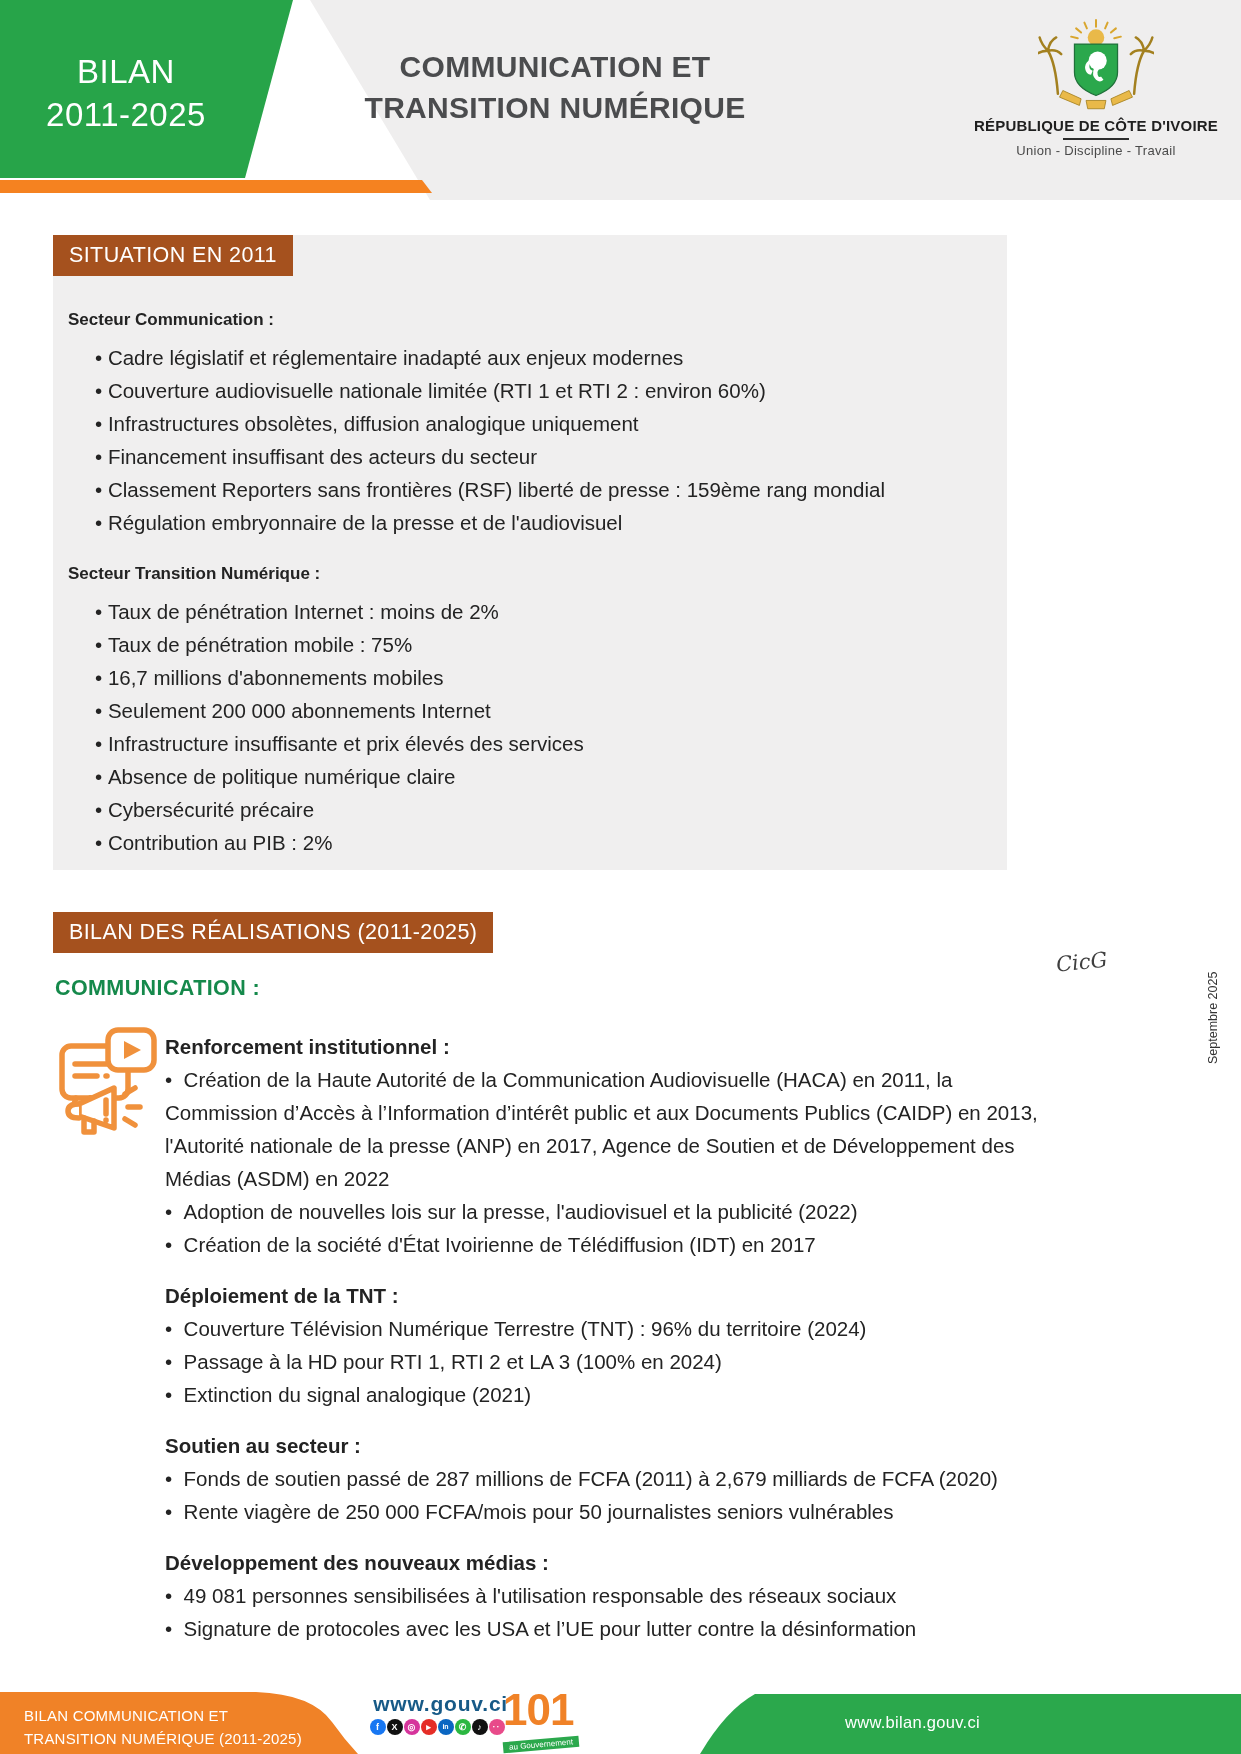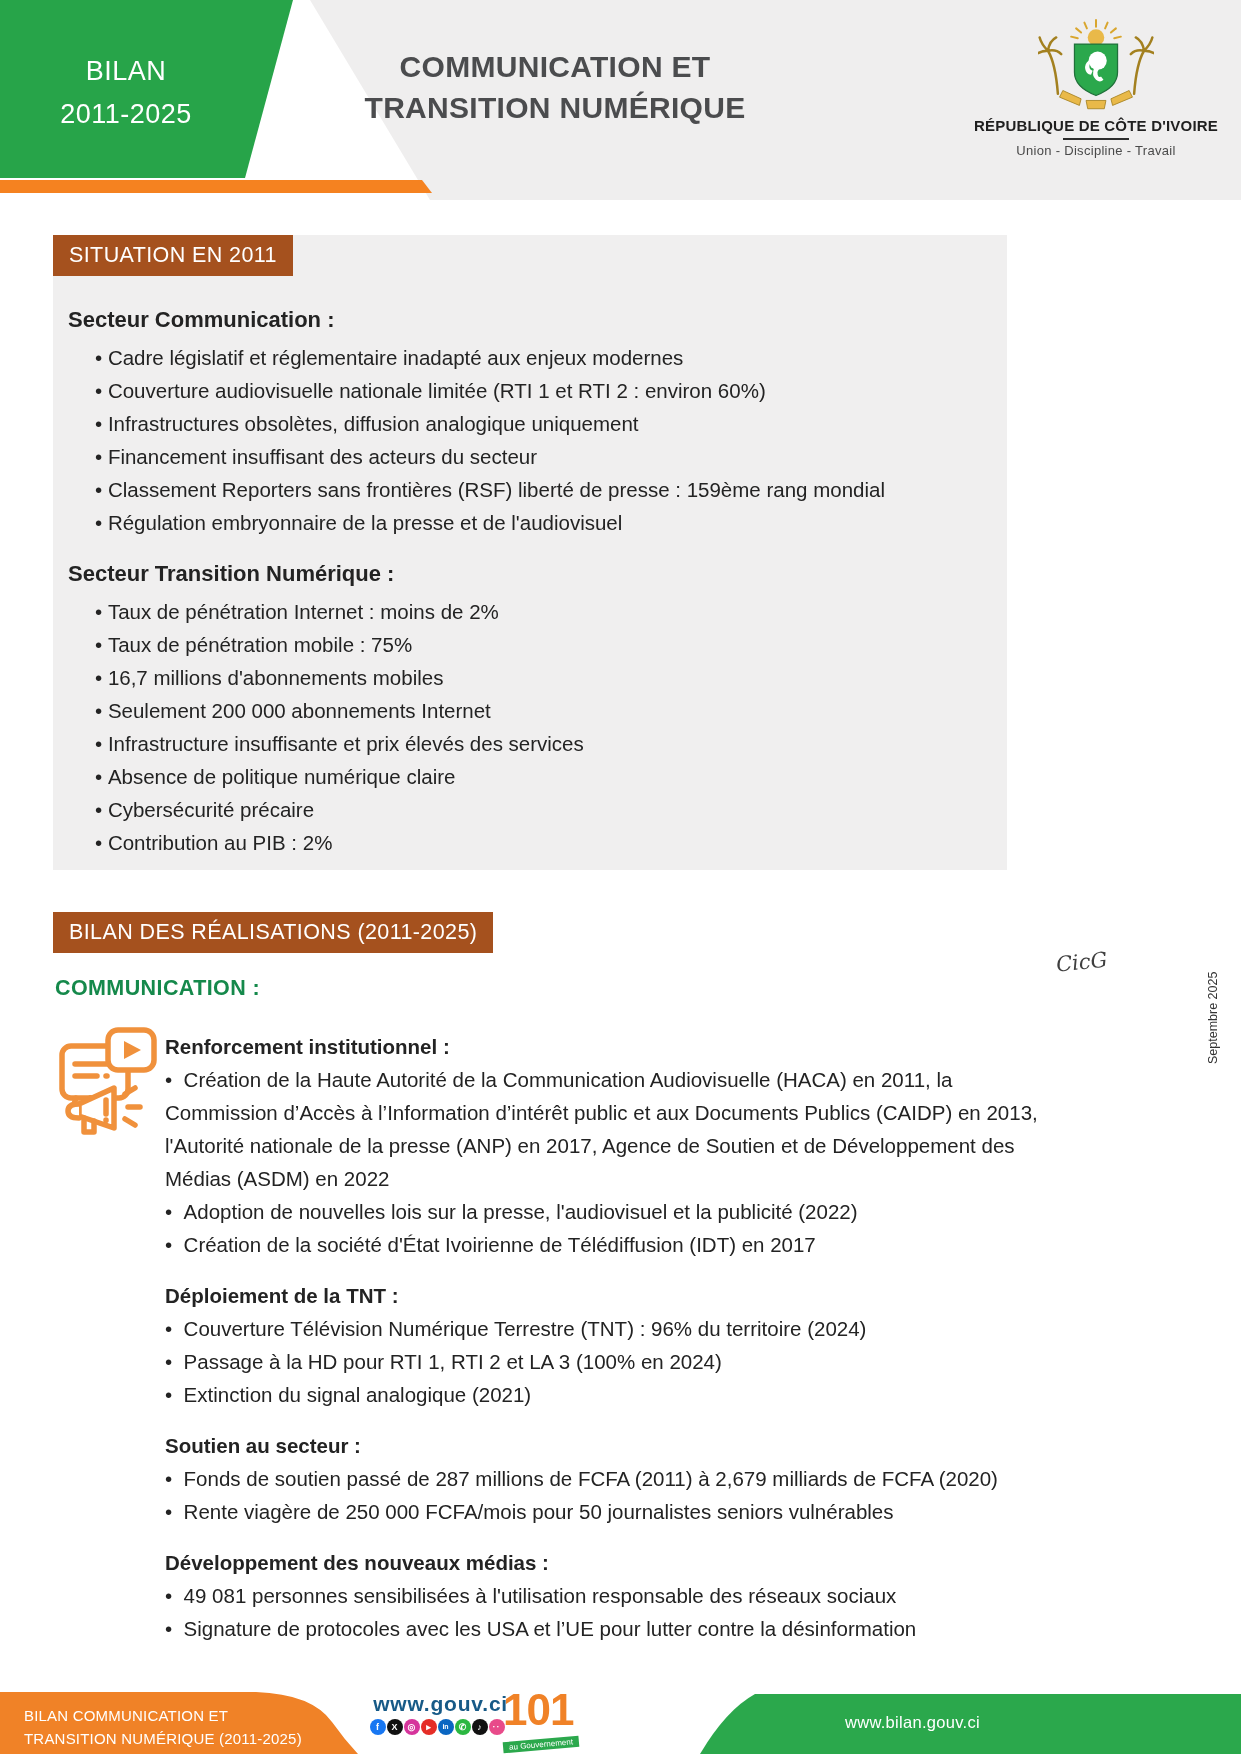--- a/index.html
+++ b/index.html
@@ -6,40 +6,40 @@
   html,body { background:#ffffff; }
   body { font-family:"Liberation Sans", sans-serif; color:#232323; }
   .page { position:relative; width:1241px; height:1754px; background:#ffffff; overflow:hidden; margin:0 auto; }
 
   
   .gray-banner { position:absolute; top:0; left:0; width:1241px; height:200px; background:#efeeee;
                  clip-path:polygon(310px 0, 1241px 0, 1241px 200px, 430px 200px); }
   .green-block { position:absolute; top:0; left:0; width:300px; height:178px; background:#27a449;
                  clip-path:polygon(0 0, 293px 0, 245px 178px, 0 178px); }
   .green-block .gtxt { position:absolute; top:50px; left:10px; width:232px; text-align:center;
-                 color:#ffffff; font-size:27px; line-height:43px; font-weight:400; letter-spacing:0.5px; }
+                 color:#ffffff; font-size:33px; line-height:43px; font-weight:400; letter-spacing:0.5px; }
   .orange-bar { position:absolute; top:180px; left:0; width:432px; height:13px; background:#f58220;
                  clip-path:polygon(0 0, 422px 0, 432px 100%, 0 100%); }
   .doc-title { position:absolute; top:46px; left:320px; width:470px; text-align:center;
                  font-size:30px; font-weight:700; line-height:41px; color:#4b4c4e; letter-spacing:0.3px; }
   .gov { position:absolute; top:14px; left:965px; width:262px; text-align:center; }
   .gov svg { display:block; margin:0 auto; }
   .gov .republic { font-size:15px; font-weight:700; color:#1f1f1f; margin-top:3px; letter-spacing:0.2px; }
   .gov .rule { width:66px; height:0; border-top:2px solid #2c2c2c; margin:4px auto 3px auto; }
   .gov .motto { font-size:13px; color:#4a4a4a; letter-spacing:0.3px; }
 
   
   .badge { display:inline-block; background:#a5511e; color:#ffffff; font-size:21.5px;
            padding:8px 16px; letter-spacing:0.4px; }
 
   
   .situation-panel { position:absolute; top:235px; left:53px; width:954px; height:635px; background:#f0efef; }
   .situation-panel .badge { position:absolute; top:0; left:0; }
   .sit-content { padding:72px 40px 0 15px; }
-  .sit-content h3 { font-size:22px; font-weight:700; color:#232323; line-height:26px; margin:0 0 8px 0; }
+  .sit-content h3 { font-size:17px; font-weight:700; color:#232323; line-height:26px; margin:0 0 8px 0; }
   .sit-content h3.second { margin-top:22px; }
   .sb { margin:0 0 0 27px; font-size:20.5px; line-height:33px; color:#232323; }
   .sb::before { content:"\2022\00a0"; }
 
   
   .bilan-badge { position:absolute; top:912px; left:53px; }
   .category { position:absolute; top:976px; left:55px; font-size:21.5px; font-weight:700;
               color:#15894b; letter-spacing:0.4px;text-align:center; }
   .comm-icon { position:absolute; top:1022px; left:46px; width:112px; height:122px; }
   .realisations { position:absolute; top:1030px; left:165px; width:895px; font-size:20.5px;

